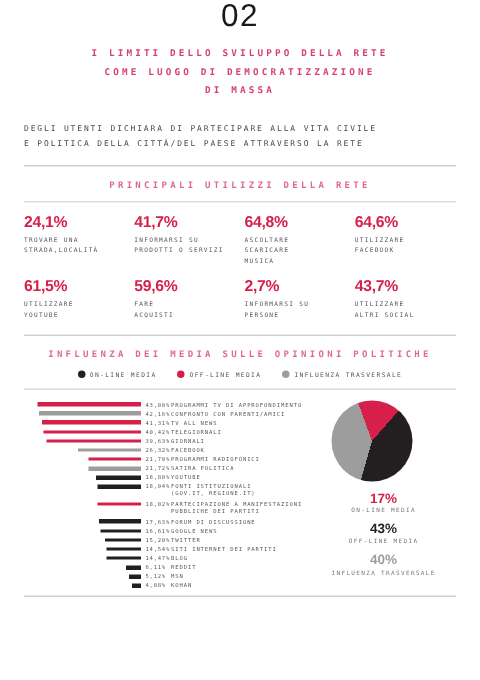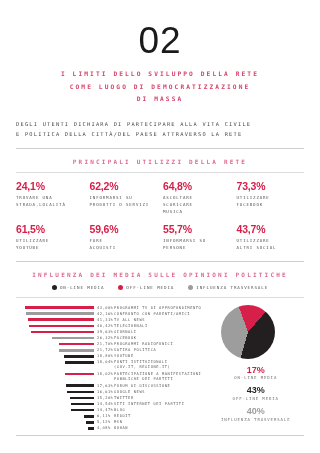--- a/index.html
+++ b/index.html
@@ -6,22 +6,22 @@
   body{
     width:320px;height:453px;background:#ffffff;overflow:hidden;
     font-family:"DejaVu Sans Mono","Liberation Mono",monospace;
     color:#2b2b2b;
   }
   .page{position:relative;width:320px;height:453px;}
 
   
   .chapter-num{
     text-align:center;font-family:"Liberation Sans",sans-serif;
-    font-size:37px;font-weight:400;color:#1a1a1a;letter-spacing:1px;
-    padding-top:22px;line-height:1;
+    font-size:21px;font-weight:400;color:#1a1a1a;letter-spacing:1px;
+    line-height:1;
   }
   .chapter-title{
     text-align:center;color:#d6436c;font-size:6.2px;letter-spacing:2.1px;
     line-height:2.05;margin-top:9px;padding:0 38px;font-weight:700;
   }
 
   
   .rule{height:1px;background:#cfcfcf;margin:0 16px;}
   .rule.soft{background:#ddd;}
 
@@ -124,57 +124,57 @@
   <div class="rule soft"></div>
   <div class="grid" id="usageGrid">
       <div>
         <div class="cell-pct">24,1%</div>
         <div class="cell-lbl">
           <div>TROVARE UNA</div>
           <div>STRADA,LOCALITÀ</div>
         </div>
       </div>
       <div>
-        <div class="cell-pct">62,2%</div>
+        <div class="cell-pct">41,7%</div>
         <div class="cell-lbl">
           <div>INFORMARSI SU</div>
           <div>PRODOTTI O SERVIZI</div>
         </div>
       </div>
       <div>
         <div class="cell-pct">64,8%</div>
         <div class="cell-lbl">
           <div>ASCOLTARE</div>
           <div>SCARICARE</div>
           <div>MUSICA</div>
         </div>
       </div>
       <div>
-        <div class="cell-pct">73,3%</div>
+        <div class="cell-pct">64,6%</div>
         <div class="cell-lbl">
           <div>UTILIZZARE</div>
           <div>FACEBOOK</div>
         </div>
       </div>
       <div>
         <div class="cell-pct">61,5%</div>
         <div class="cell-lbl">
           <div>UTILIZZARE</div>
           <div>YOUTUBE</div>
         </div>
       </div>
       <div>
         <div class="cell-pct">59,6%</div>
         <div class="cell-lbl">
           <div>FARE</div>
           <div>ACQUISTI</div>
         </div>
       </div>
       <div>
-        <div class="cell-pct">55,7%</div>
+        <div class="cell-pct">2,7%</div>
         <div class="cell-lbl">
           <div>INFORMARSI SU</div>
           <div>PERSONE</div>
         </div>
       </div>
       <div>
         <div class="cell-pct">43,7%</div>
         <div class="cell-lbl">
           <div>UTILIZZARE</div>
           <div>ALTRI SOCIAL</div>

